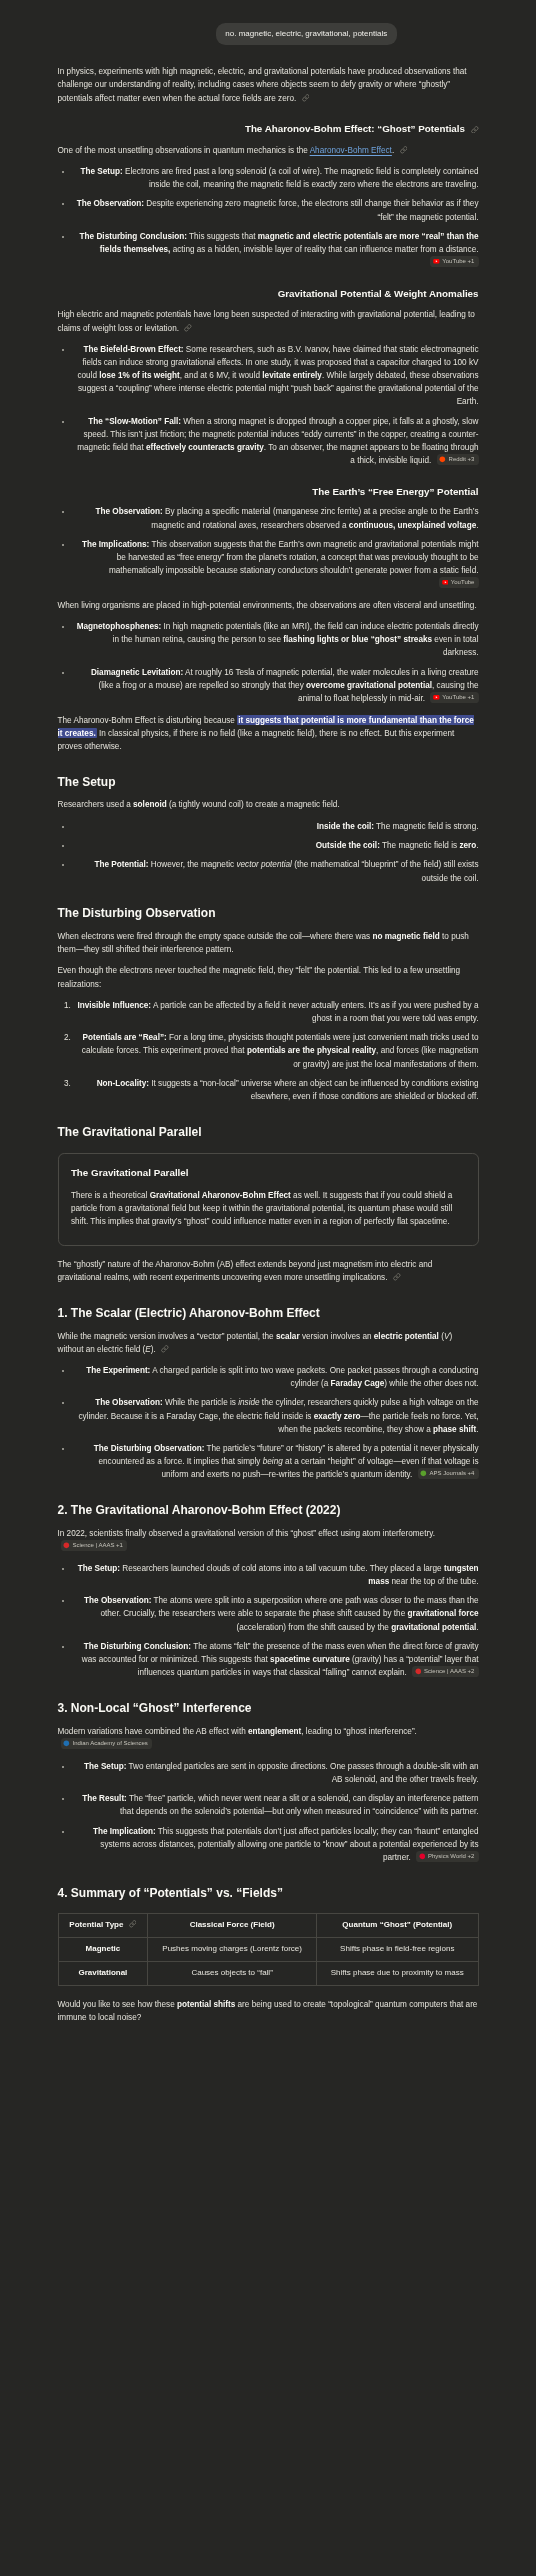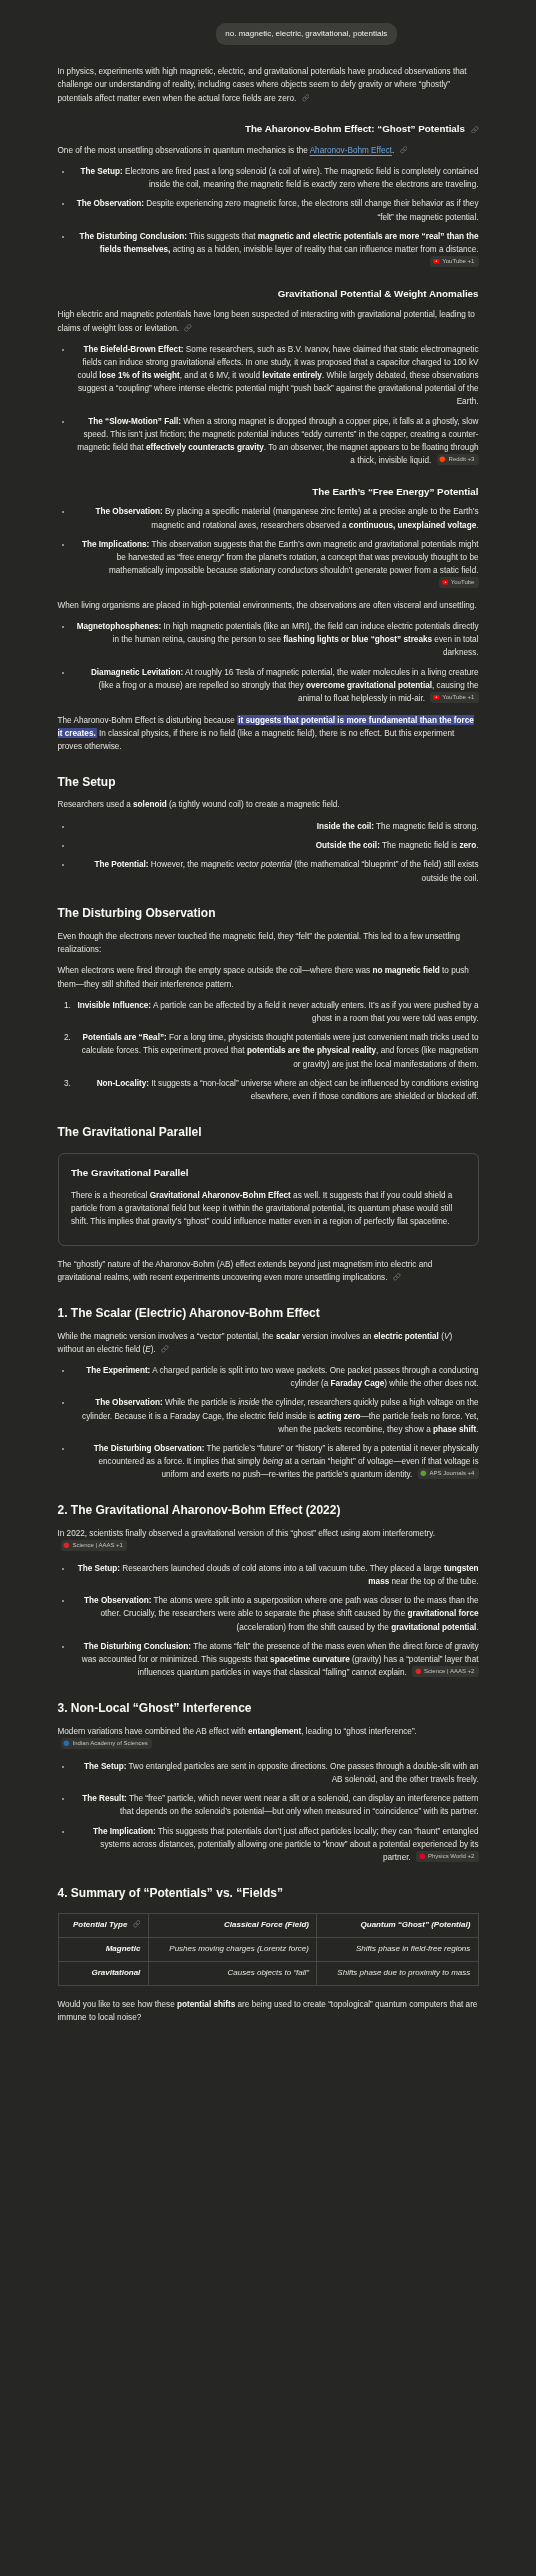--- a/index.html
+++ b/index.html
@@ -38,21 +38,21 @@
   }
   .badge .bicon{width:6.7px;height:6.7px;display:inline-block;flex:0 0 auto;}
   .badge .bicon svg{width:6.7px;height:6.7px;display:block;}
   .licon{
     display:inline-block;width:7.7px;height:7.7px;margin-left:3.1px;
     color:#8b897f;vertical-align:-1px;cursor:pointer;
   }
   .licon svg{width:7.7px;height:7.7px;display:block;}
   table.summary{border-collapse:collapse;margin:11.3px 0;width:100%;font-size:8px;}
   table.summary th,table.summary td{
-    border:0.5px solid #474641;padding:5.2px 7.2px;text-align:right;vertical-align:top;font-style:italic;
+    border:0.5px solid #474641;padding:5.2px 7.2px;text-align:center;vertical-align:top;
   }
   table.summary th{color:#faf9f4;font-weight:700;}
 </style>
 </head>
 <body>
 
 <div class="page">
   <div class="chat">
     <div class="user-row">
       <div class="user-bubble">no. magnetic, electric, gravitational, potentials</div>
@@ -127,22 +127,22 @@
         </ul>
         <p>The Aharonov-Bohm Effect is disturbing because <span class="hl">it suggests that potential is more fundamental than the force it creates.</span> In classical physics, if there is no field (like a magnetic field), there is no effect. But this experiment proves otherwise.</p>
         <h2 class="sec">The Setup</h2>
         <p>Researchers used a <strong>solenoid</strong> (a tightly wound coil) to create a magnetic field.</p>
         <ul class="blk">
           <li><strong>Inside the coil:</strong> The magnetic field is strong.</li>
           <li><strong>Outside the coil:</strong> The magnetic field is <strong>zero</strong>.</li>
           <li><strong>The Potential:</strong> However, the magnetic <em>vector potential</em> (the mathematical “blueprint” of the field) still exists outside the coil.</li>
         </ul>
         <h2 class="sec">The Disturbing Observation</h2>
+        <p>When electrons were fired through the empty space outside the coil—where there was <strong>no magnetic field</strong> to push them—they still shifted their interference pattern.</p>
         <p>Even though the electrons never touched the magnetic field, they “felt” the potential. This led to a few unsettling realizations:</p>
-        <p>When electrons were fired through the empty space outside the coil—where there was <strong>no magnetic field</strong> to push them—they still shifted their interference pattern.</p>
         <ol class="blk">
           <li><strong>Invisible Influence:</strong> A particle can be affected by a field it never actually enters. It’s as if you were pushed by a ghost in a room that you were told was empty.</li>
           <li><strong>Potentials are “Real”:</strong> For a long time, physicists thought potentials were just convenient math tricks used to calculate forces. This experiment proved that <strong>potentials are the physical reality</strong>, and forces (like magnetism or gravity) are just the local manifestations of them.</li>
           <li><strong>Non-Locality:</strong> It suggests a “non-local” universe where an object can be influenced by conditions existing elsewhere, even if those conditions are shielded or blocked off.</li>
         </ol>
         <h2 class="sec">The Gravitational Parallel</h2>
         <div class="callout">
           <h3>The Gravitational Parallel</h3>
           <p>There is a theoretical <strong>Gravitational Aharonov-Bohm Effect</strong> as well. It suggests that if you could shield a particle from a gravitational field but keep it within the gravitational potential, its quantum phase would still shift. This implies that gravity’s “ghost” could influence matter even in a region of perfectly flat spacetime.</p>
         </div>
@@ -150,21 +150,21 @@
               <path d="M10 13a5 5 0 0 0 7.54.54l3-3a5 5 0 0 0-7.07-7.07l-1.72 1.71"></path>
               <path d="M14 11a5 5 0 0 0-7.54-.54l-3 3a5 5 0 0 0 7.07 7.07l1.71-1.71"></path>
             </svg></span></p>
         <h2 class="sec">1. The Scalar (Electric) Aharonov-Bohm Effect</h2>
         <p>While the magnetic version involves a “vector” potential, the <strong>scalar</strong> version involves an <strong>electric potential</strong> (<em>V</em>) without an electric field (<em>E</em>). <span class="licon"><svg viewBox="0 0 24 24" fill="none" stroke="currentColor" stroke-width="2" stroke-linecap="round" stroke-linejoin="round">
               <path d="M10 13a5 5 0 0 0 7.54.54l3-3a5 5 0 0 0-7.07-7.07l-1.72 1.71"></path>
               <path d="M14 11a5 5 0 0 0-7.54-.54l-3 3a5 5 0 0 0 7.07 7.07l1.71-1.71"></path>
             </svg></span></p>
         <ul class="blk">
           <li><strong>The Experiment:</strong> A charged particle is split into two wave packets. One packet passes through a conducting cylinder (a <strong>Faraday Cage</strong>) while the other does not.</li>
-          <li><strong>The Observation:</strong> While the particle is <em>inside</em> the cylinder, researchers quickly pulse a high voltage on the cylinder. Because it is a Faraday Cage, the electric field inside is <strong>acting zero</strong>—the particle feels no force. Yet, when the packets recombine, they show a <strong>phase shift</strong>.</li>
+          <li><strong>The Observation:</strong> While the particle is <em>inside</em> the cylinder, researchers quickly pulse a high voltage on the cylinder. Because it is a Faraday Cage, the electric field inside is <strong>exactly zero</strong>—the particle feels no force. Yet, when the packets recombine, they show a <strong>phase shift</strong>.</li>
           <li><strong>The Disturbing Observation:</strong> The particle’s “future” or “history” is altered by a potential it never physically encountered as a force. It implies that simply <em>being</em> at a certain “height” of voltage—even if that voltage is uniform and exerts no push—re-writes the particle’s quantum identity. <span class="badge">
               <span class="bicon">
                 <svg viewBox="0 0 24 24">
                   <circle cx="12" cy="12" r="10" fill="#5aa02c"></circle>
                 </svg>
               </span>
               <span>APS Journals +4</span>
             </span></li>
         </ul>
         <h2 class="sec">2. The Gravitational Aharonov-Bohm Effect (2022)</h2>

